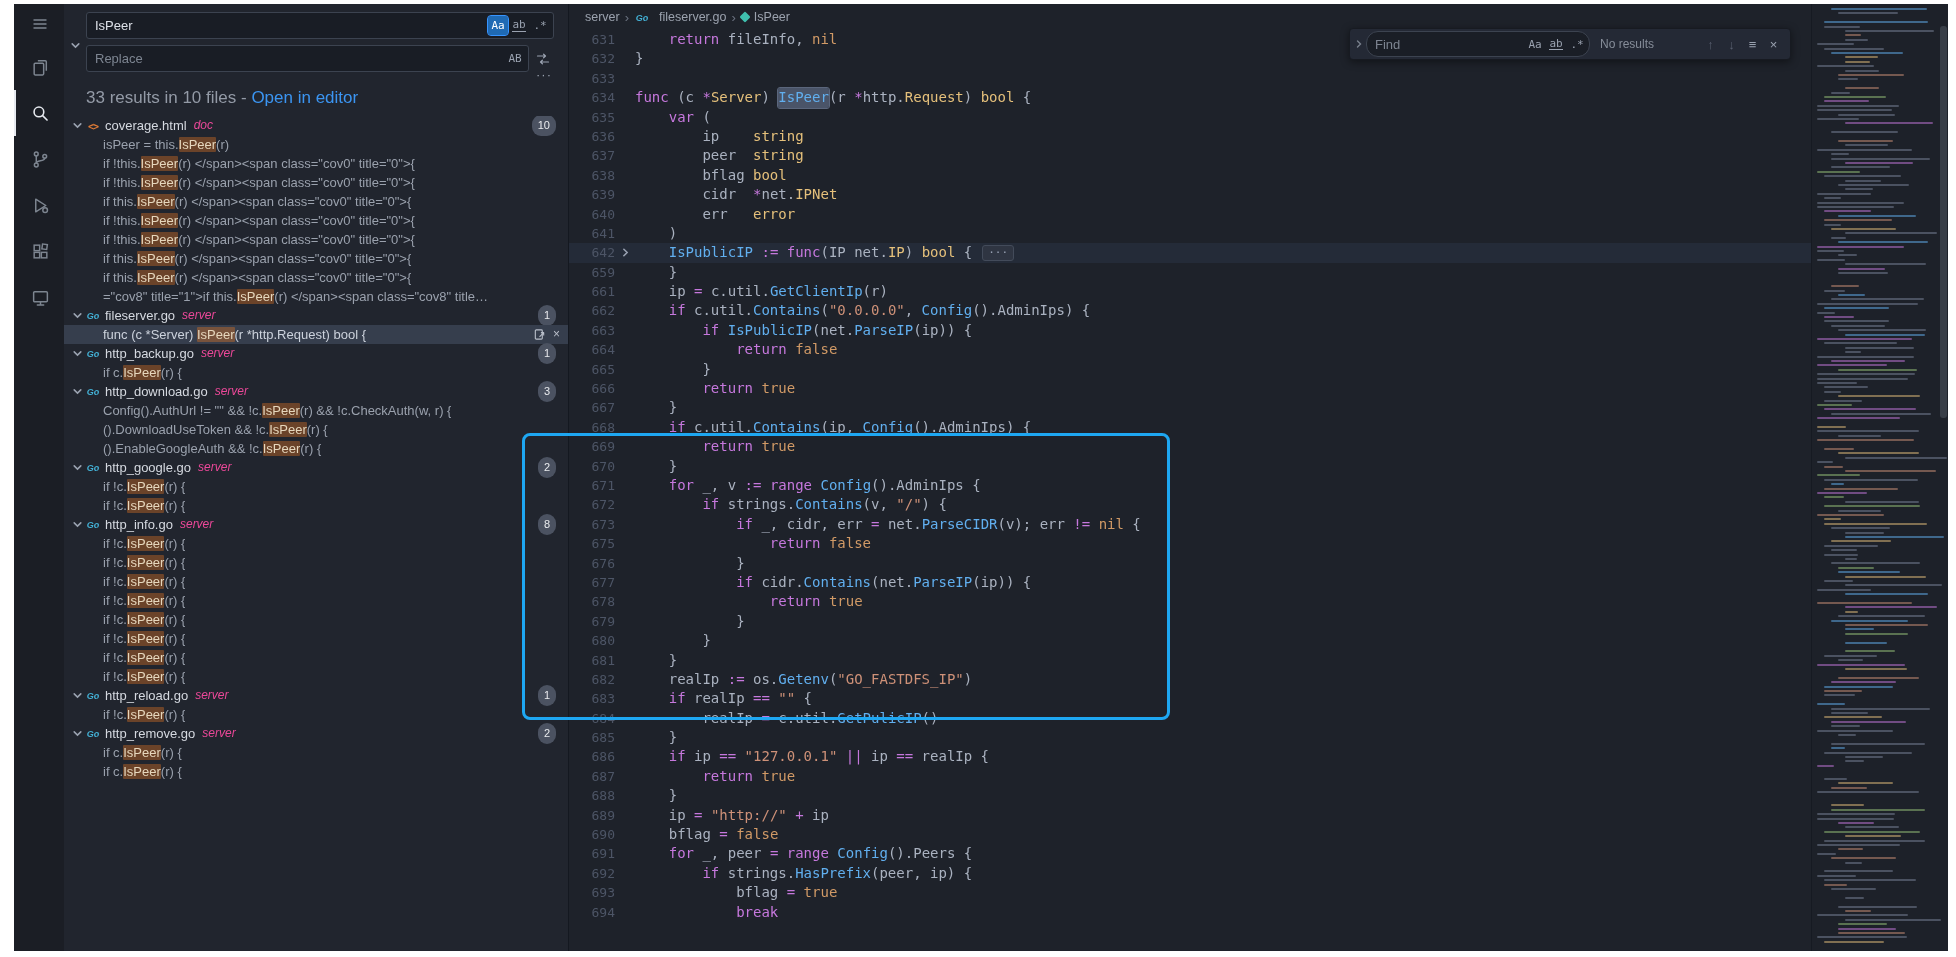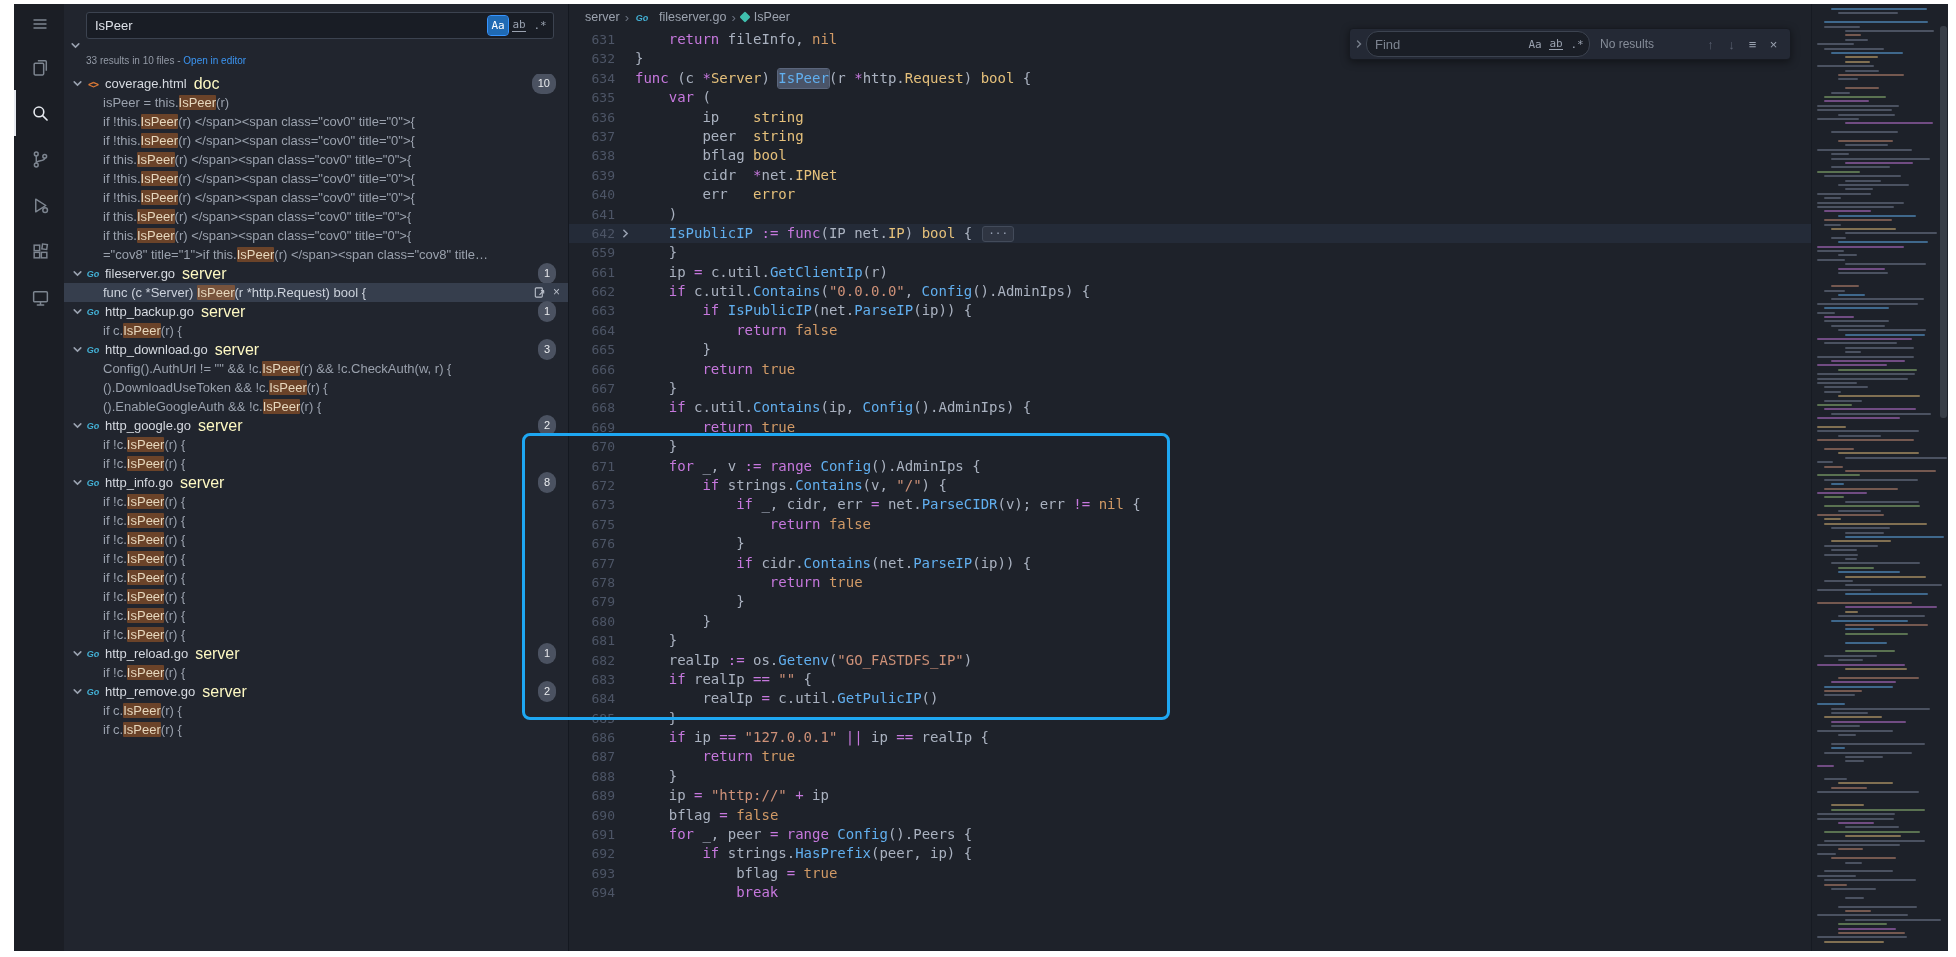--- a/index.html
+++ b/index.html
@@ -21,31 +21,31 @@
   .query{flex:1;white-space:nowrap;overflow:hidden;}
   .opt{min-width:20px;height:19px;border-radius:3px;display:flex;align-items:center;justify-content:center;
        font-size:11px;color:#9aa2b0;margin-left:1px;font-family:"DejaVu Sans Mono",monospace;cursor:pointer;}
   .opt.active{background:#1f6ab4;color:#ffffff;outline:1px solid #3794ff;}
   .uline{border-bottom:1px solid currentColor;line-height:1.05;}
   .replace-line{display:flex;align-items:center;margin-top:6px;}
   .replace-row{flex:1;}
   .ph{color:#7d8591;flex:1;}
   .replace-all-btn{width:22px;height:22px;margin-left:3px;display:flex;align-items:center;justify-content:center;color:#9aa2b0;cursor:pointer;}
   .more-btn{position:absolute;right:16px;top:64px;color:#9aa2b0;font-size:13px;letter-spacing:1px;cursor:pointer;line-height:14px;}
-  .summary{padding:16px 16px 6px 22px;font-size:10px;color:#939aa6;}
+  .summary{padding:16px 16px 6px 22px;font-size:17px;color:#939aa6;}
   .summary a{color:#3b95f2;text-decoration:none;cursor:pointer;}
   .tree{flex:1;overflow:hidden;font-size:13px;margin-top:2px;}
   .trow{height:19px;display:flex;align-items:center;line-height:19px;position:relative;}
   .file{padding-left:6px;}
   .tchev{width:15px;height:15px;color:#9aa2b0;display:flex;align-items:center;justify-content:center;flex-shrink:0;}
   .ficon{width:16px;text-align:center;flex-shrink:0;margin-right:4px;}
   .go-icon{color:#43b0d5;font-size:9px;font-weight:bold;font-style:italic;}
   .html-icon{color:#de7a36;font-size:10px;font-weight:bold;font-family:"DejaVu Sans Mono",monospace;letter-spacing:-1px;}
   .fname{color:#d5d9e0;white-space:nowrap;}
-  .fpath{color:#fef9c3;font-size:16px;margin-left:7px;flex:1;overflow:hidden;white-space:nowrap;}
+  .fpath{color:#ec4899;font-size:12px;margin-left:7px;flex:1;overflow:hidden;white-space:nowrap;font-style:italic;}
   .badge{background:#4b5261;color:#e9ebee;font-size:11px;border-radius:9px;padding:1px 6px;margin-right:12px;flex-shrink:0;}
   .match-row{padding-left:39px;padding-right:14px;color:#9aa1ad;}
   .mtext{overflow:hidden;text-overflow:ellipsis;white-space:pre;display:block;}
   .mm{background:rgba(228,118,35,0.38);color:#e6d7bd;border-radius:1px;}
   .match-row.selected{background:#363e4d;color:#ccd2dc;}
   .row-actions{position:absolute;right:8px;top:0;height:19px;display:flex;gap:7px;align-items:center;color:#b9bfca;}
   .row-actions span{cursor:pointer;display:flex;align-items:center;font-size:12px;}
 
   
   .editor{flex:1;position:relative;background:#1e222a;overflow:hidden;min-width:0;}
@@ -148,20 +148,31 @@
             <path d="M2 3.5l3 3 3-3"></path>
           </svg>
       </span>
       <div class="input-row search-row">
         <span class="query">IsPeer</span>
         <span class="opt active">Aa</span>
         <span class="opt">
             <span class="uline">ab</span>
           </span>
         <span class="opt">.*</span>
+      </div>
+      <div class="replace-line">
+        <div class="input-row replace-row">
+          <span class="ph">Replace</span>
+          <span class="opt">AB</span>
+        </div>
+        <span class="replace-all-btn">
+          <svg width="16" height="16" viewBox="0 0 16 16" fill="none" stroke="currentColor" stroke-width="1.2" stroke-linecap="round" stroke-linejoin="round">
+              <path d="M2.5 5h8m0 0L8.6 3.2M10.5 5 8.6 6.8M13.5 11h-8m0 0 1.9-1.8M5.5 11l1.9 1.8"></path>
+            </svg>
+        </span>
       </div>
       <span class="more-btn">···</span>
     </div>
     <div class="summary">
       <span>33 results in 10 files</span>
       <span>-</span>
       <a>Open in editor</a>
     </div>
     <div class="tree" id="tree">
         <div class="trow file">
@@ -386,20 +397,25 @@
     <div class="code" id="code">
         <div class="cl">
           <span class="ln">631</span>
           <span class="foldcol"></span>
           <span class="ct"><span class="pl">    </span><span class="kw">return</span><span class="pl"> fileInfo, </span><span class="cst">nil</span></span>
         </div>
         <div class="cl">
           <span class="ln">632</span>
           <span class="foldcol"></span>
           <span class="ct"><span class="pl">}</span></span>
+        </div>
+        <div class="cl">
+          <span class="ln">633</span>
+          <span class="foldcol"></span>
+          <span class="ct"></span>
         </div>
         <div class="cl">
           <span class="ln">634</span>
           <span class="foldcol"></span>
           <span class="ct"><span class="kw">func</span><span class="pl"> (c </span><span class="op">*</span><span class="ty">Server</span><span class="pl">) </span><span class="fn wh">IsPeer</span><span class="pl">(r </span><span class="op">*</span><span class="pl">http.</span><span class="ty">Request</span><span class="pl">) </span><span class="ty">bool</span><span class="pl"> {</span></span>
         </div>
         <div class="cl">
           <span class="ln">635</span>
           <span class="foldcol"></span>
           <span class="ct"><span class="pl">    </span><span class="kw">var</span><span class="pl"> (</span></span>

